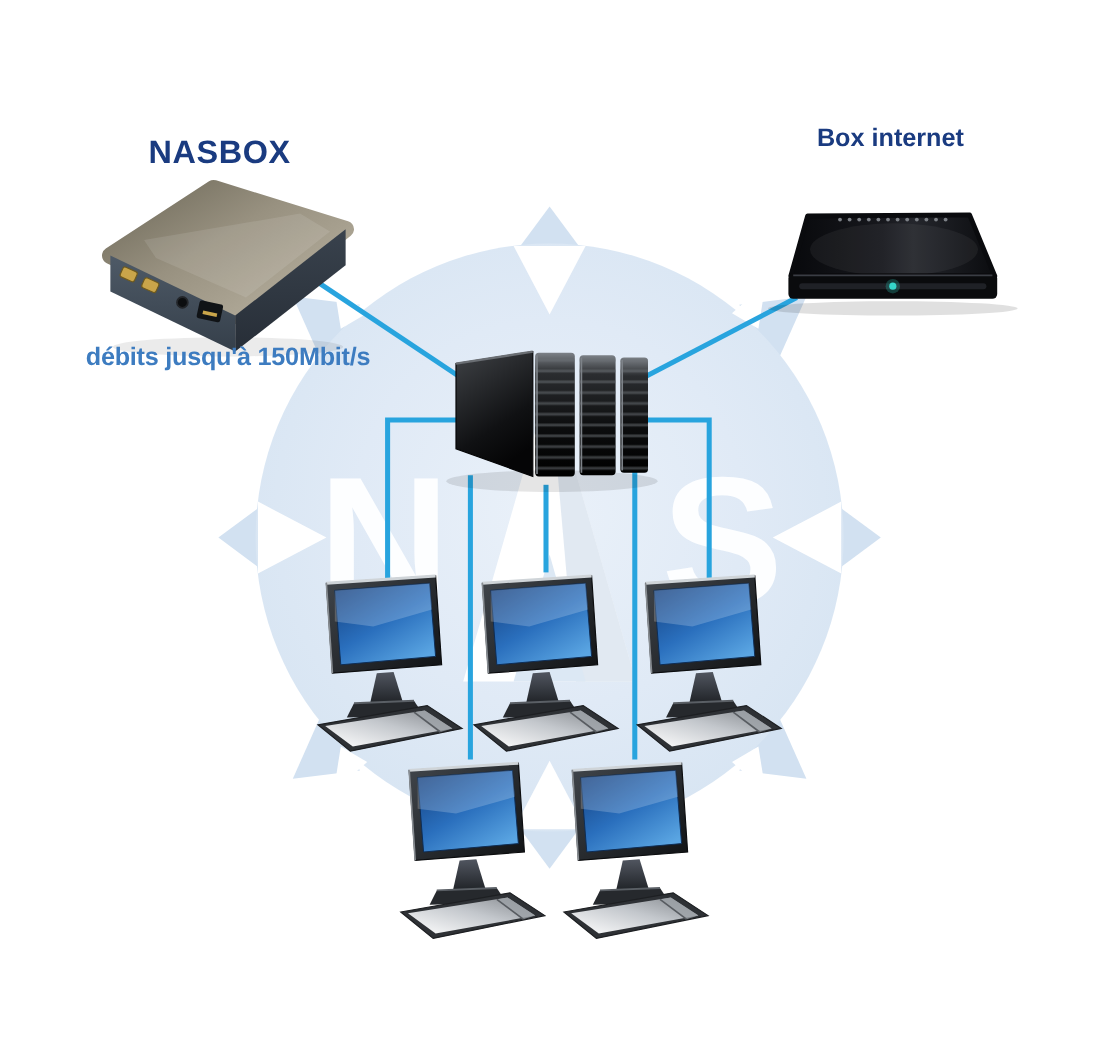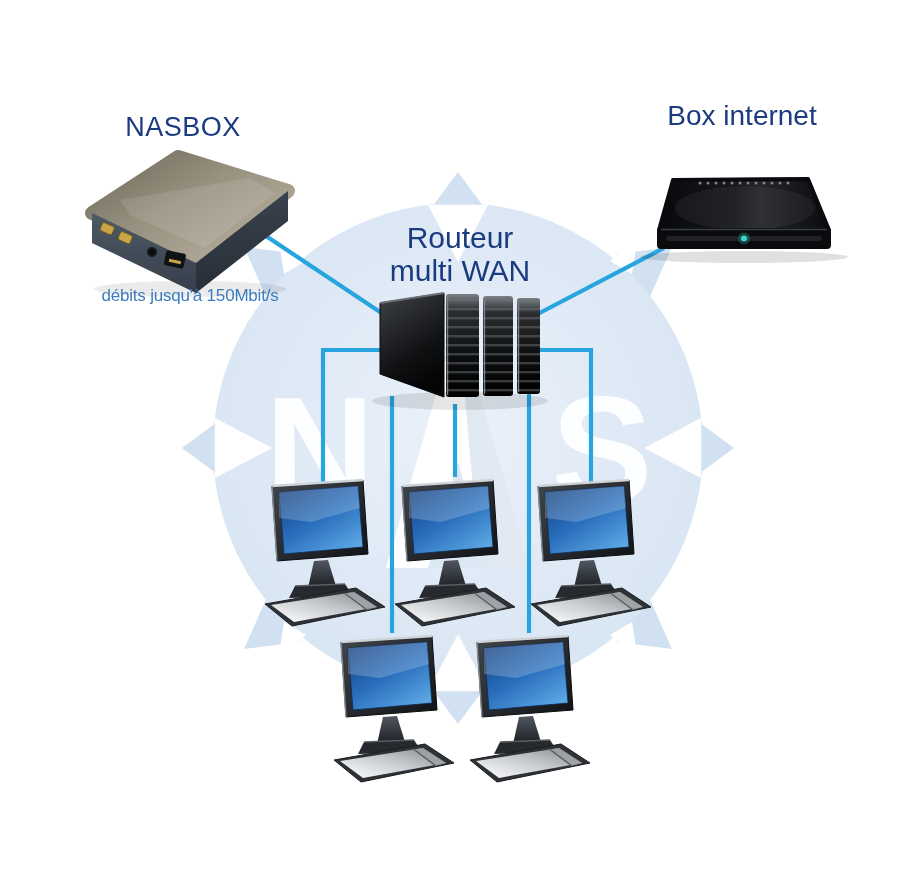--- a/index.html
+++ b/index.html
@@ -2,27 +2,27 @@
 <html><head>
 <meta charset="utf-8">
 <style>
   html,body{margin:0;padding:0;background:#ffffff;}
   .canvas{
     position:relative;width:912px;height:874px;background:#ffffff;
     overflow:hidden;font-family:"Liberation Sans",sans-serif;
   }
   .stage{position:absolute;left:0;top:0;width:912px;height:874px;}
   .lbl{
-    position:absolute;font-family:"Liberation Sans",sans-serif;font-weight:normal;
+    position:absolute;font-family:"Liberation Sans",sans-serif;font-weight:bold;
     color:#1a3b80;text-align:center;z-index:5;
   }
   .lbl-nasbox{left:83px;top:112px;width:200px;font-size:27px;letter-spacing:.5px;}
-  .lbl-speed{left:55px;top:286px;width:270px;font-size:17px;color:#3d7cc0;letter-spacing:-.2px;}
+  .lbl-speed{left:55px;top:286px;width:270px;font-size:21px;color:#3d7cc0;letter-spacing:-.2px;}
   .lbl-router{left:355px;top:221px;width:210px;font-size:30px;line-height:33px;}
-  .lbl-box{left:637px;top:99px;width:210px;font-size:28px;line-height:33px;}
+  .lbl-box{left:637px;top:99px;width:210px;font-size:21px;line-height:33px;}
   .wm-letter{
     font-family:"Liberation Sans",sans-serif;font-weight:bold;
   }
 </style>
 </head>
 <body>
 
 <div class="canvas">
 
   <svg class="stage" viewBox="0 0 912 874">
@@ -207,21 +207,17 @@
       <use href="#pc" x="259" y="476" width="132" height="152"></use>
       <use href="#pc" x="389" y="476" width="132" height="152"></use>
       <use href="#pc" x="525" y="476" width="132" height="152"></use>
       <use href="#pc" x="328" y="632" width="132" height="152"></use>
       <use href="#pc" x="464" y="632" width="132" height="152"></use>
     </g>
   </svg>
 
   <div class="lbl lbl-nasbox">NASBOX</div>
   <div class="lbl lbl-speed">débits jusqu'à 150Mbit/s</div>
-  <div class="lbl lbl-router">
-    <div>Routeur</div>
-    <div>multi WAN</div>
-  </div>
   <div class="lbl lbl-box">
     <div>Box internet</div>
   </div>
 
 </div>
 
 </body></html>

